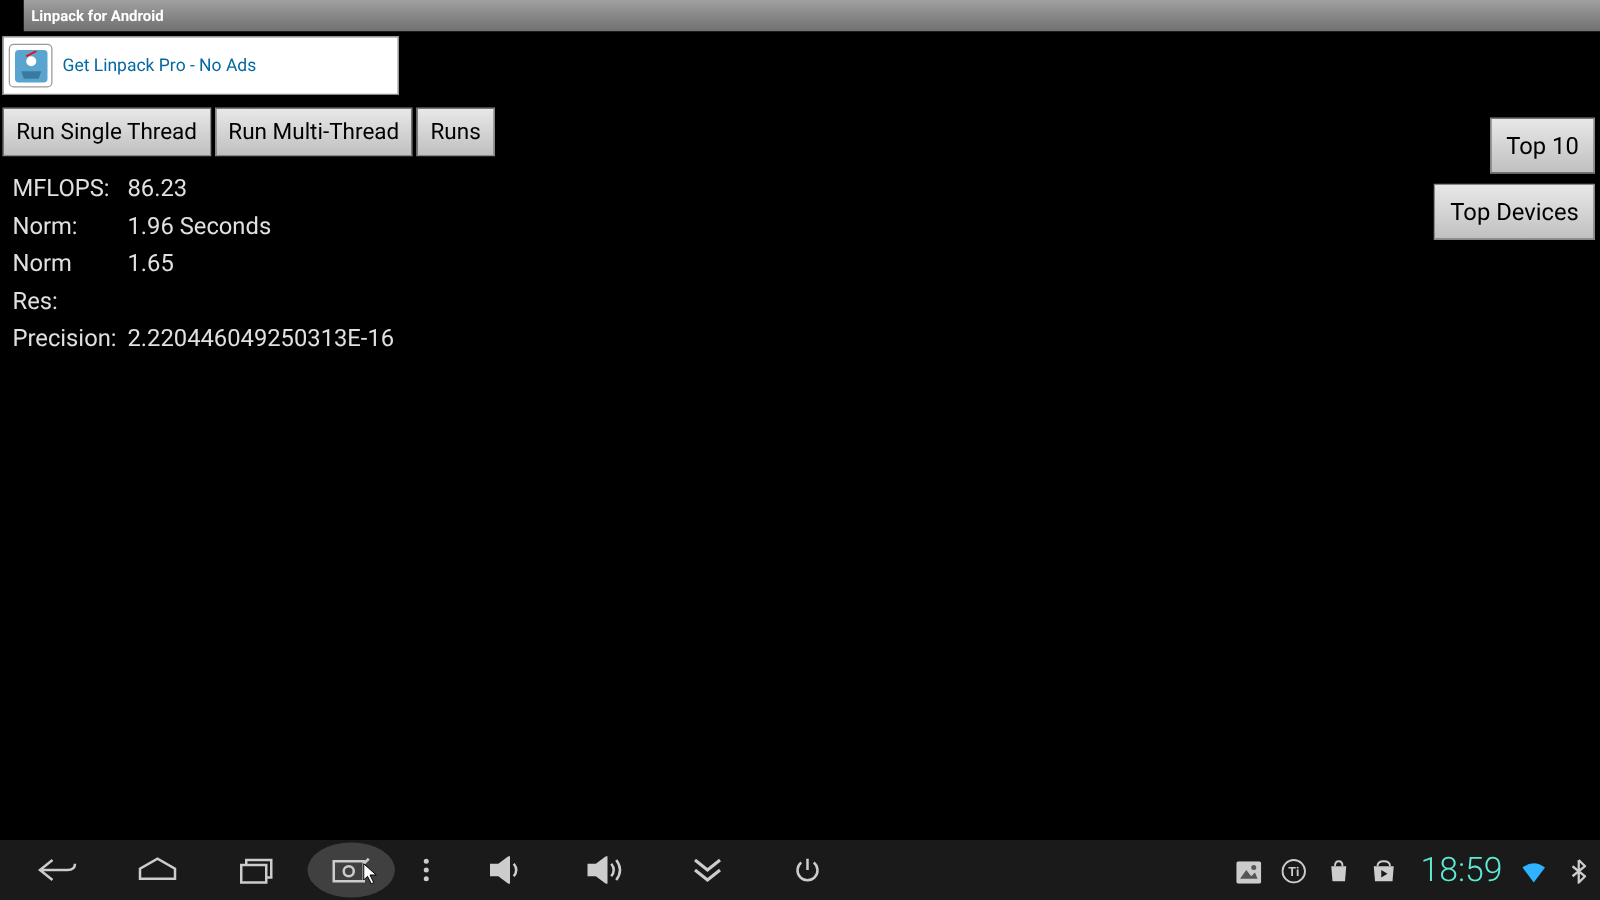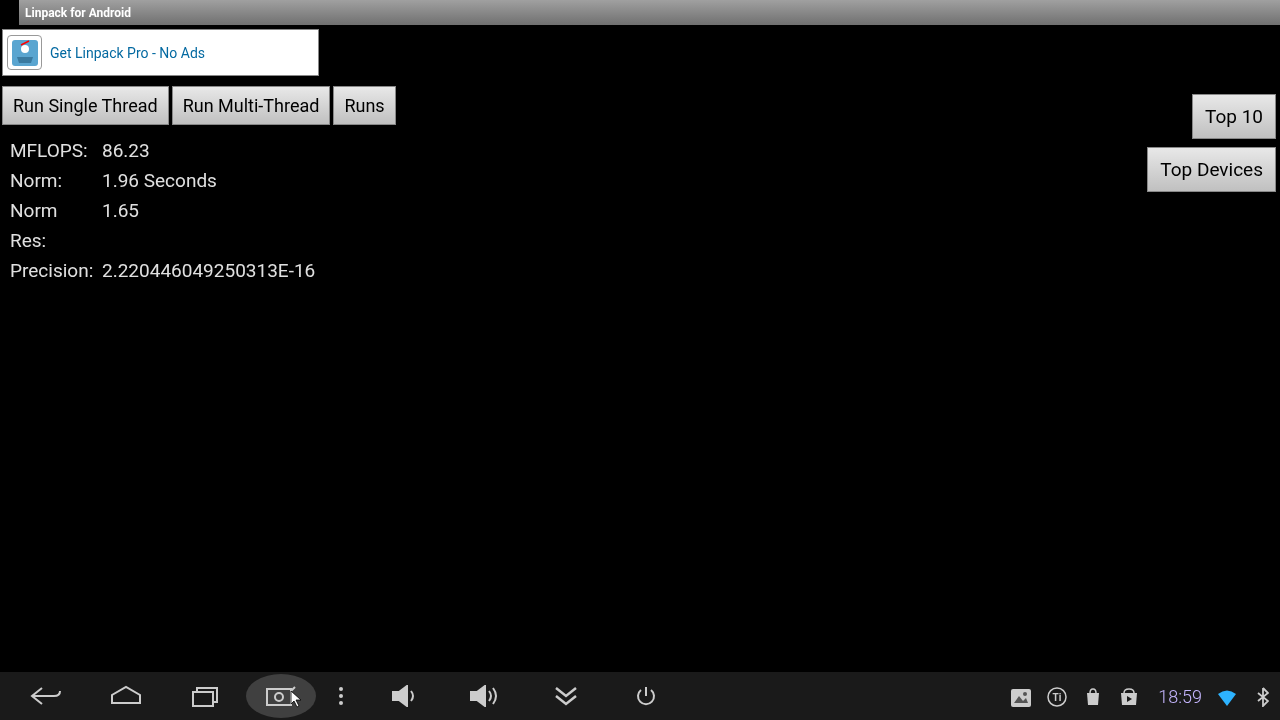--- a/index.html
+++ b/index.html
@@ -137,22 +137,22 @@
     }
     .status-icon {
       width: 22px;
       height: 22px;
       display: flex;
       align-items: flex-end;
       justify-content: center;
       color: #c4b5fd;
     }
     .clock {
-      color: #c4b5fd;
-      font-size: 18px;
+      color: #5eead4;
+      font-size: 27px;
       font-weight: 300;
       margin-left: 4px;
     }
     .cursor {
       position: absolute;
       left: 290px;
       bottom: 12px;
       width: 14px;
       height: 18px;
       pointer-events: none;

